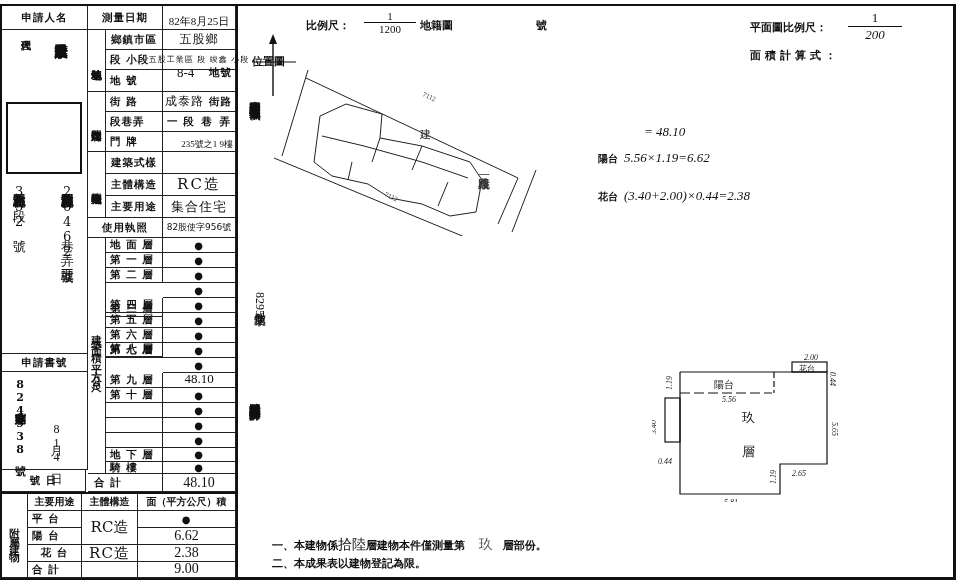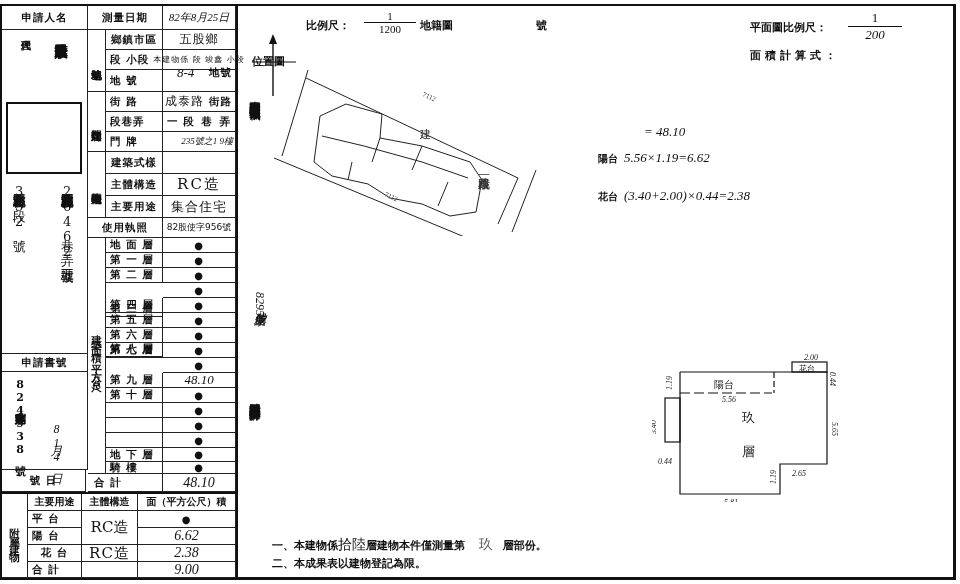--- a/index.html
+++ b/index.html
@@ -6,21 +6,21 @@
   html, body { width: 960px; height: 584px; background: #ffffff; overflow: hidden; }
   body { font-family: "DejaVu Serif", "Liberation Serif", serif; color: #111; position: relative; }
 
   .sheet { position: absolute; left: 0; top: 4px; width: 956px; height: 576px; border: 2px solid #111; border-right: 3px solid #111; border-bottom: 3px solid #111; }
 
   
   .form { position: absolute; left: 0; top: 0; width: 236px; height: 572px; border-right: 2px solid #111; }
   .abs { position: absolute; }
   .cell { position: absolute; border-right: 1px solid #222; border-bottom: 1px solid #222; display: flex; align-items: center; justify-content: center; font-size: 10.5px; font-weight: bold; letter-spacing: 1px; white-space: nowrap; }
   .vt { writing-mode: vertical-rl; text-orientation: upright; letter-spacing: 0; font-size: 10.5px; font-weight: bold; line-height: 1.05; }
-  .hand { font-family: "Liberation Serif", "DejaVu Serif", serif; font-style: italic; font-weight: normal; font-size: 13px; letter-spacing: 0; }
+  .hand { font-family: "Liberation Serif", "DejaVu Serif", serif; font-weight: normal; font-size: 13px; letter-spacing: 0; align-items: flex-end; }
   .hand-cn { font-family: "DejaVu Sans", sans-serif; font-weight: normal; font-size: 12px; letter-spacing: 1px; }
   .dot { font-size: 10px; }
   .just { justify-content: space-between; padding: 0 4px; }
 
   
   .vcol { position: absolute; left: 238px; top: 86px; width: 20px; font-family: "DejaVu Sans", sans-serif; font-size: 11px; font-weight: bold; writing-mode: vertical-rl; text-orientation: upright; line-height: 1; letter-spacing: 0.5px; }
   .vcol2 { position: absolute; left: 238px; top: 388px; width: 20px; font-family: "DejaVu Sans", sans-serif; font-size: 11px; font-weight: bold; writing-mode: vertical-rl; text-orientation: upright; line-height: 1; letter-spacing: 0.5px; }
 
   .label { position: absolute; font-family: "DejaVu Sans", sans-serif; font-size: 11px; font-weight: bold; white-space: nowrap; }
   .frac { position: absolute; display: flex; flex-direction: column; align-items: center; font-family: "Liberation Serif", serif; font-size: 11px; }
@@ -78,21 +78,21 @@
     <div class="cell" style="left:104px;top:24px;width:57px;height:20px;">
         <span>鄉鎮市區</span>
       </div>
     <div class="cell hand-cn" style="left:161px;top:24px;width:73px;height:20px;">
         <span>五股鄉</span>
       </div>
     <div class="cell just" style="left:104px;top:44px;width:57px;height:20px;">
         <span>段 小段</span>
       </div>
     <div class="cell hand-cn" style="left:161px;top:44px;width:73px;height:20px;font-size:8px;">
-        <span>本建物係 段 竣鑫 小段</span>
+        <span>五股工業區 段 竣鑫 小段</span>
       </div>
     <div class="cell just" style="left:104px;top:64px;width:57px;height:22px;">
         <span>地 號</span>
       </div>
     <div class="cell" style="left:161px;top:64px;width:73px;height:22px;justify-content:space-between;padding:0 3px 16px 14px;">
       <span class="hand">8-4</span>
       <span>地號</span>
     </div>
 
     <div class="cell vt" style="left:86px;top:86px;width:18px;height:60px;">

